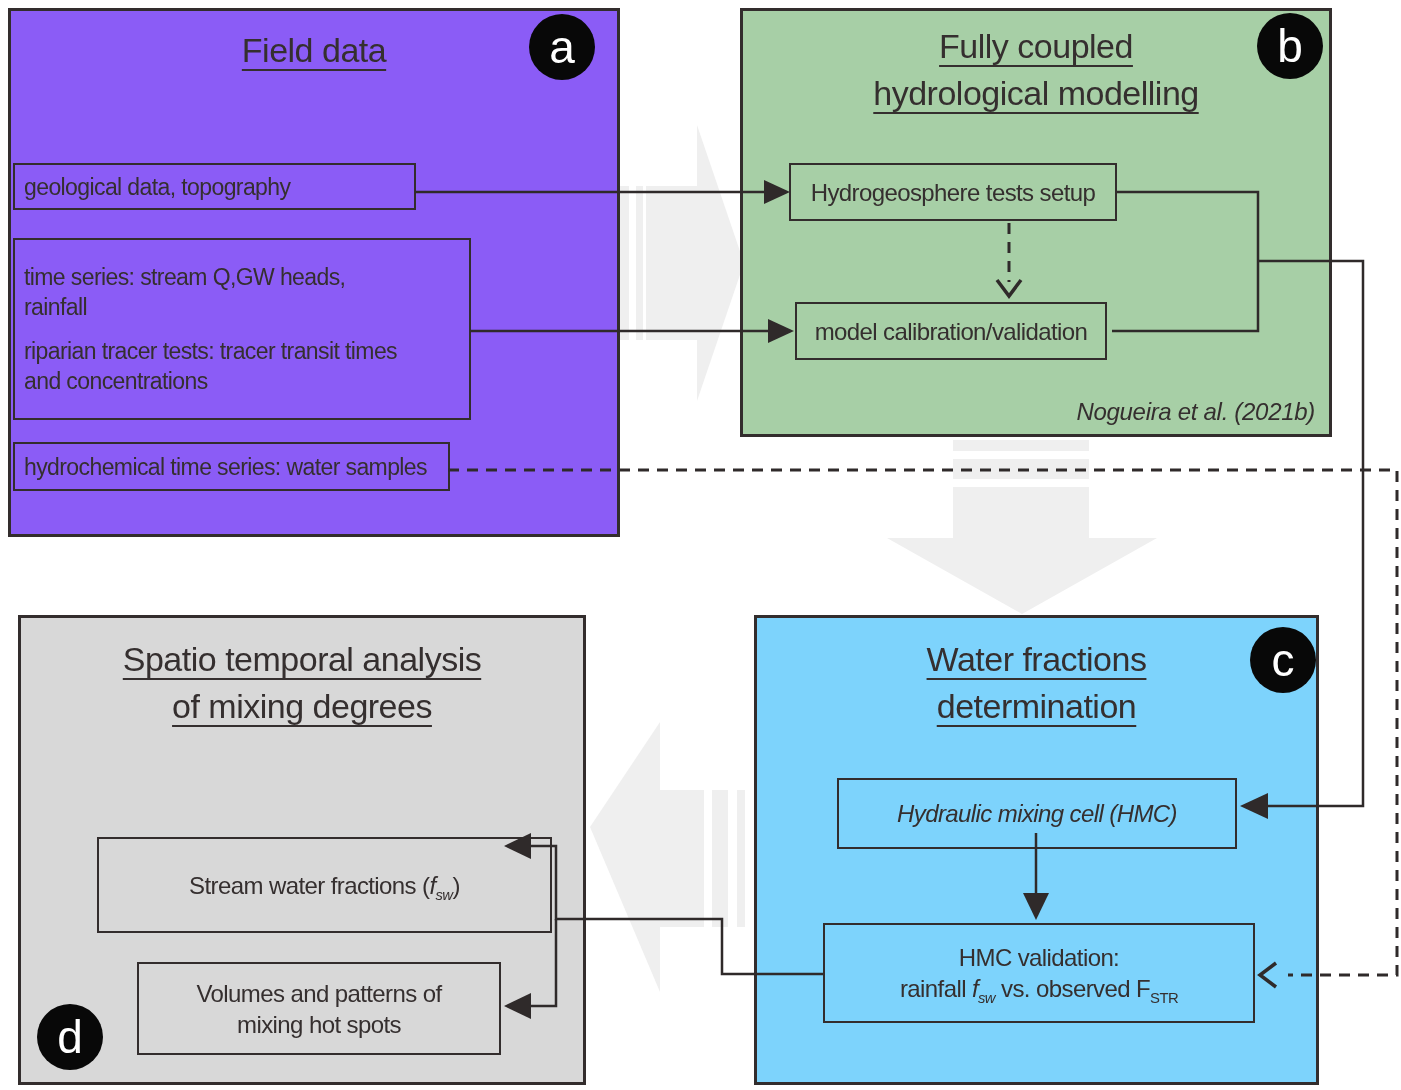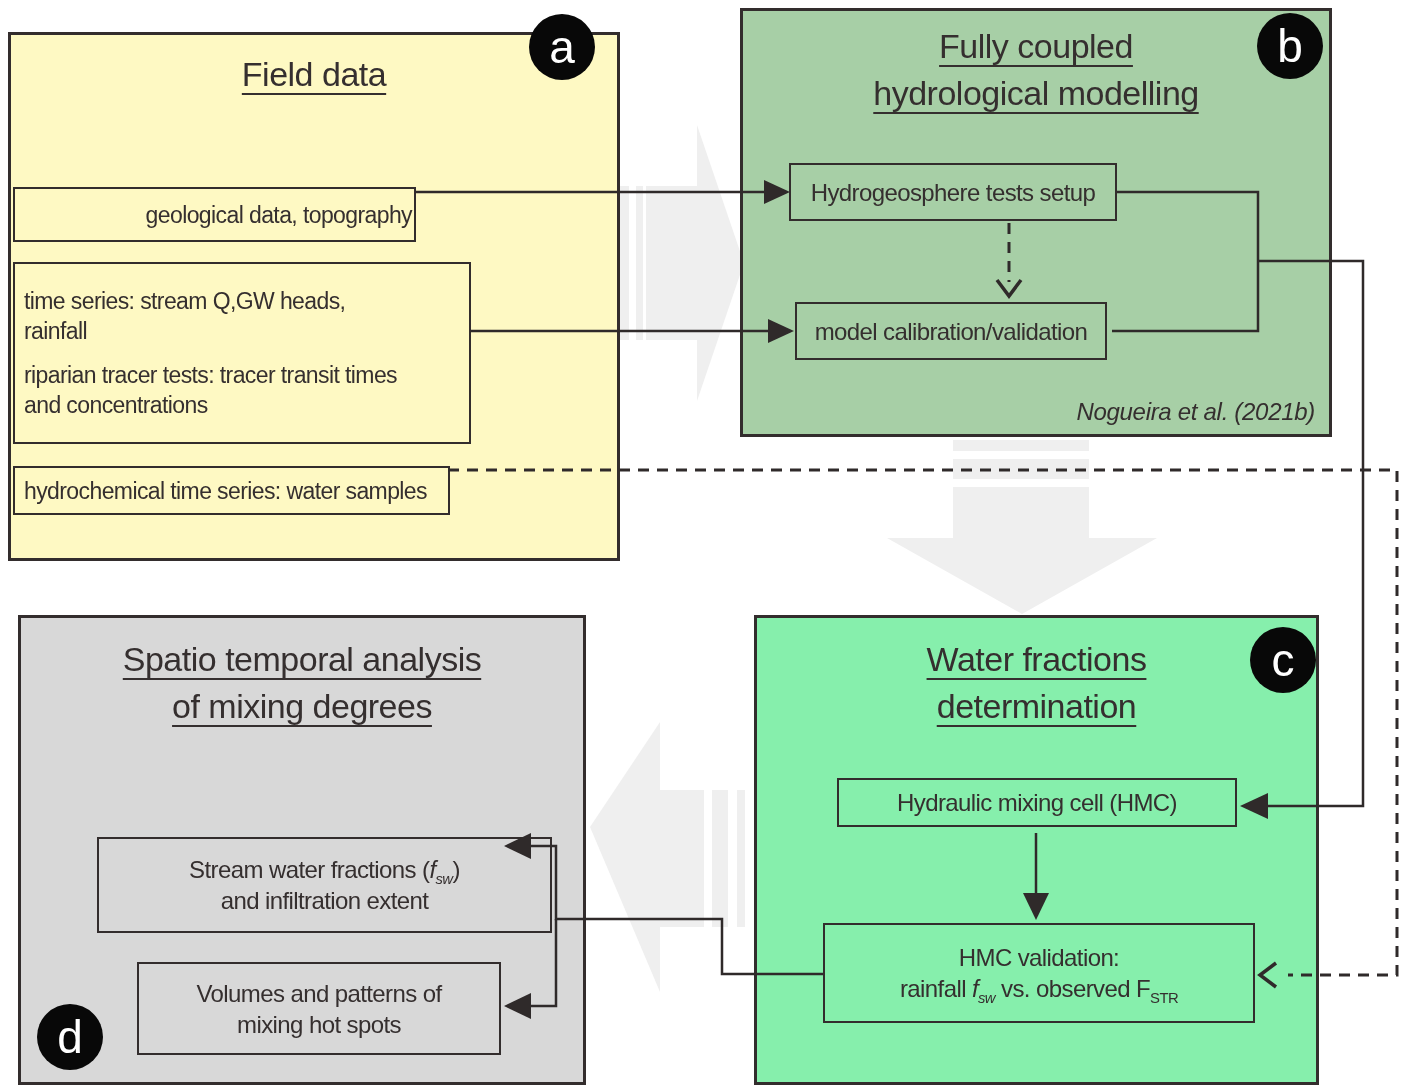--- a/index.html
+++ b/index.html
@@ -4,23 +4,23 @@
 <style>
   html,body{margin:0;padding:0;background:#ffffff;}
   #canvas{
     position:relative;width:1401px;height:1090px;background:#ffffff;overflow:hidden;
     font-family:"Liberation Sans", sans-serif;color:#352f2f;
   }
   svg.layer{position:absolute;left:0;top:0;pointer-events:none;}
   #bg-arrows{z-index:0;}
   #connectors{z-index:3;}
   .panel{position:absolute;border:3px solid #332d2d;box-sizing:border-box;z-index:1;}
-  #panel-a{left:8px;top:8px;width:612px;height:529px;background:#fef9c3;margin-top:24px;}
+  #panel-a{left:8px;top:8px;width:612px;height:529px;background:#8b5cf6;}
   #panel-b{left:740px;top:8px;width:592px;height:429px;background:#A7CFA6;}
-  #panel-c{left:754px;top:615px;width:565px;height:470px;background:#86efac;}
+  #panel-c{left:754px;top:615px;width:565px;height:470px;background:#7dd3fc;}
   #panel-d{left:18px;top:615px;width:568px;height:470px;background:#D8D8D8;padding-left:48px;}
   .title{position:absolute;left:0;right:0;text-align:center;font-size:34px;line-height:47px;letter-spacing:-0.5px;z-index:2;}
   .title .tline{display:inline-block;text-decoration:underline;text-decoration-thickness:2px;text-underline-offset:7px;}
   .title .tblock{display:block;}
   .ibox{position:absolute;border:2px solid #332d2d;box-sizing:border-box;font-size:23px;letter-spacing:-0.6px;z-index:2;}
   .ibox.centered{display:flex;flex-direction:column;align-items:center;justify-content:center;text-align:center;font-size:24px;line-height:31px;}
   .ibox.leftal{display:flex;flex-direction:column;justify-content:center;padding-left:9px;padding-right:2px;}
   .ibox .nw{white-space:nowrap;display:block;line-height:30px;}
   .pgap{height:14px;}
   .badge{
@@ -54,21 +54,21 @@
       <rect x="660" y="790" width="44" height="137"></rect>
       <rect x="712" y="790" width="16" height="137"></rect>
       <rect x="737" y="790" width="8" height="137"></rect>
     </g>
   </svg>
 
   <div id="panel-a" class="panel">
     <div class="title" style="top:16px;">
       <span class="tline">Field data</span>
     </div>
-    <div class="ibox leftal" style="left:2px;top:152px;width:403px;height:55px;text-align:right;">
+    <div class="ibox leftal" style="left:2px;top:152px;width:403px;height:47px;">
       <span class="nw">geological data, topography</span>
     </div>
     <div class="ibox leftal" style="left:2px;top:227px;width:458px;height:182px;">
       <span class="nw">time series: stream Q,GW heads,</span>
       <span class="nw">rainfall</span>
       <span class="pgap"></span>
       <span class="nw">riparian tracer tests: tracer transit times</span>
       <span class="nw">and concentrations</span>
     </div>
     <div class="ibox leftal" style="left:2px;top:431px;width:437px;height:49px;">
@@ -88,41 +88,40 @@
       <span>model calibration/validation</span>
     </div>
     <div class="citation">Nogueira et al. (2021b)</div>
   </div>
 
   <div id="panel-c" class="panel">
     <div class="title" style="top:18px;">
       <span class="tblock"><span class="tline">Water fractions</span></span>
       <span class="tblock"><span class="tline">determination</span></span>
     </div>
-    <div class="ibox centered" style="left:80px;top:160px;width:400px;height:49px;">
+    <div class="ibox centered" style="left:80px;top:160px;width:400px;height:71px;font-style:italic;">
       <span>Hydraulic mixing cell (HMC)</span>
     </div>
     <div class="ibox centered" style="left:66px;top:305px;width:432px;height:100px;">
       <span>HMC validation:</span>
       <span>
         <span>rainfall </span><span class="itl">f</span><sub class="itl">sw</sub><span> vs. observed F</span><sub>STR</sub>
       </span>
     </div>
   </div>
 
   <div id="panel-d" class="panel">
     <div class="title" style="top:18px;">
       <span class="tblock"><span class="tline">Spatio temporal analysis</span></span>
       <span class="tblock"><span class="tline">of mixing degrees</span></span>
     </div>
     <div class="ibox centered" style="left:76px;top:179px;width:455px;height:96px;margin-top:40px;">
       <span>
         <span>Stream water fractions (</span><span class="itl">f</span><sub class="itl">sw</sub><span>)</span>
       </span>
-      <span>and infiltration extent</span>
     </div>
     <div class="ibox centered" style="left:116px;top:344px;width:364px;height:93px;">
       <span>Volumes and patterns of</span>
       <span>mixing hot spots</span>
     </div>
   </div>
 
   <div class="badge" style="left:529px;top:14px;">a</div>
   <div class="badge" style="left:1257px;top:13px;">b</div>
   <div class="badge" style="left:1250px;top:627px;">c</div>

